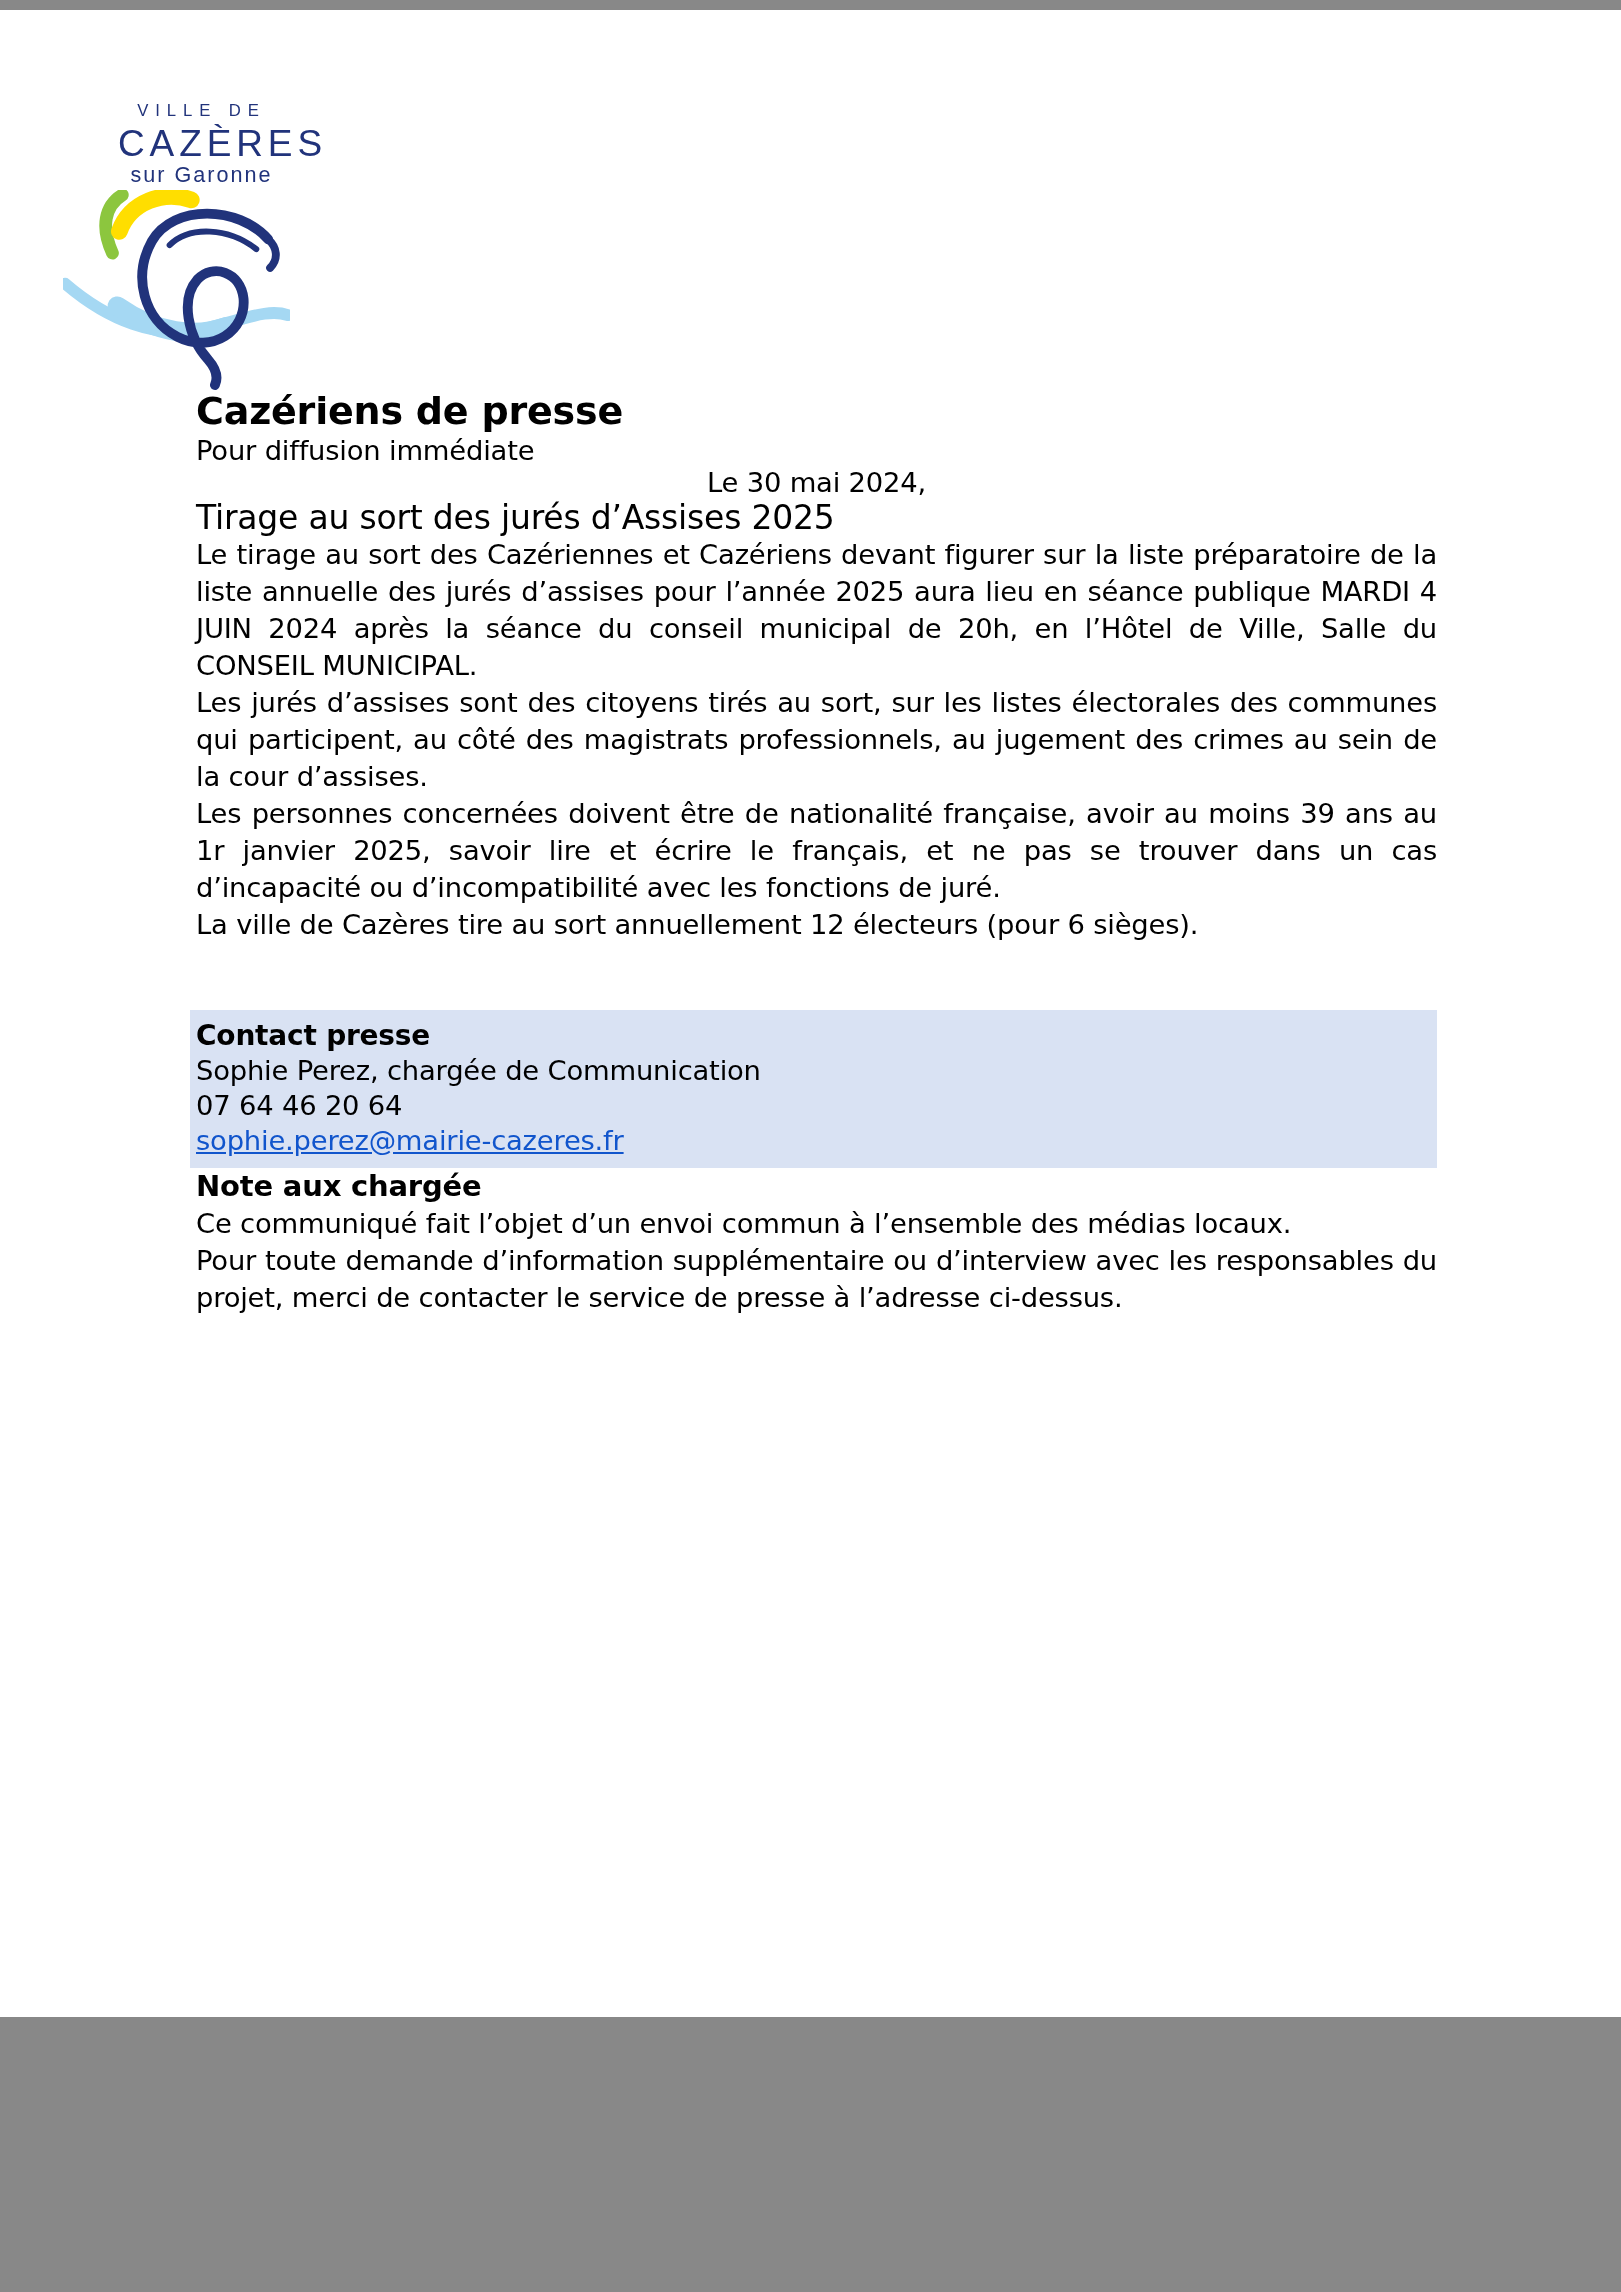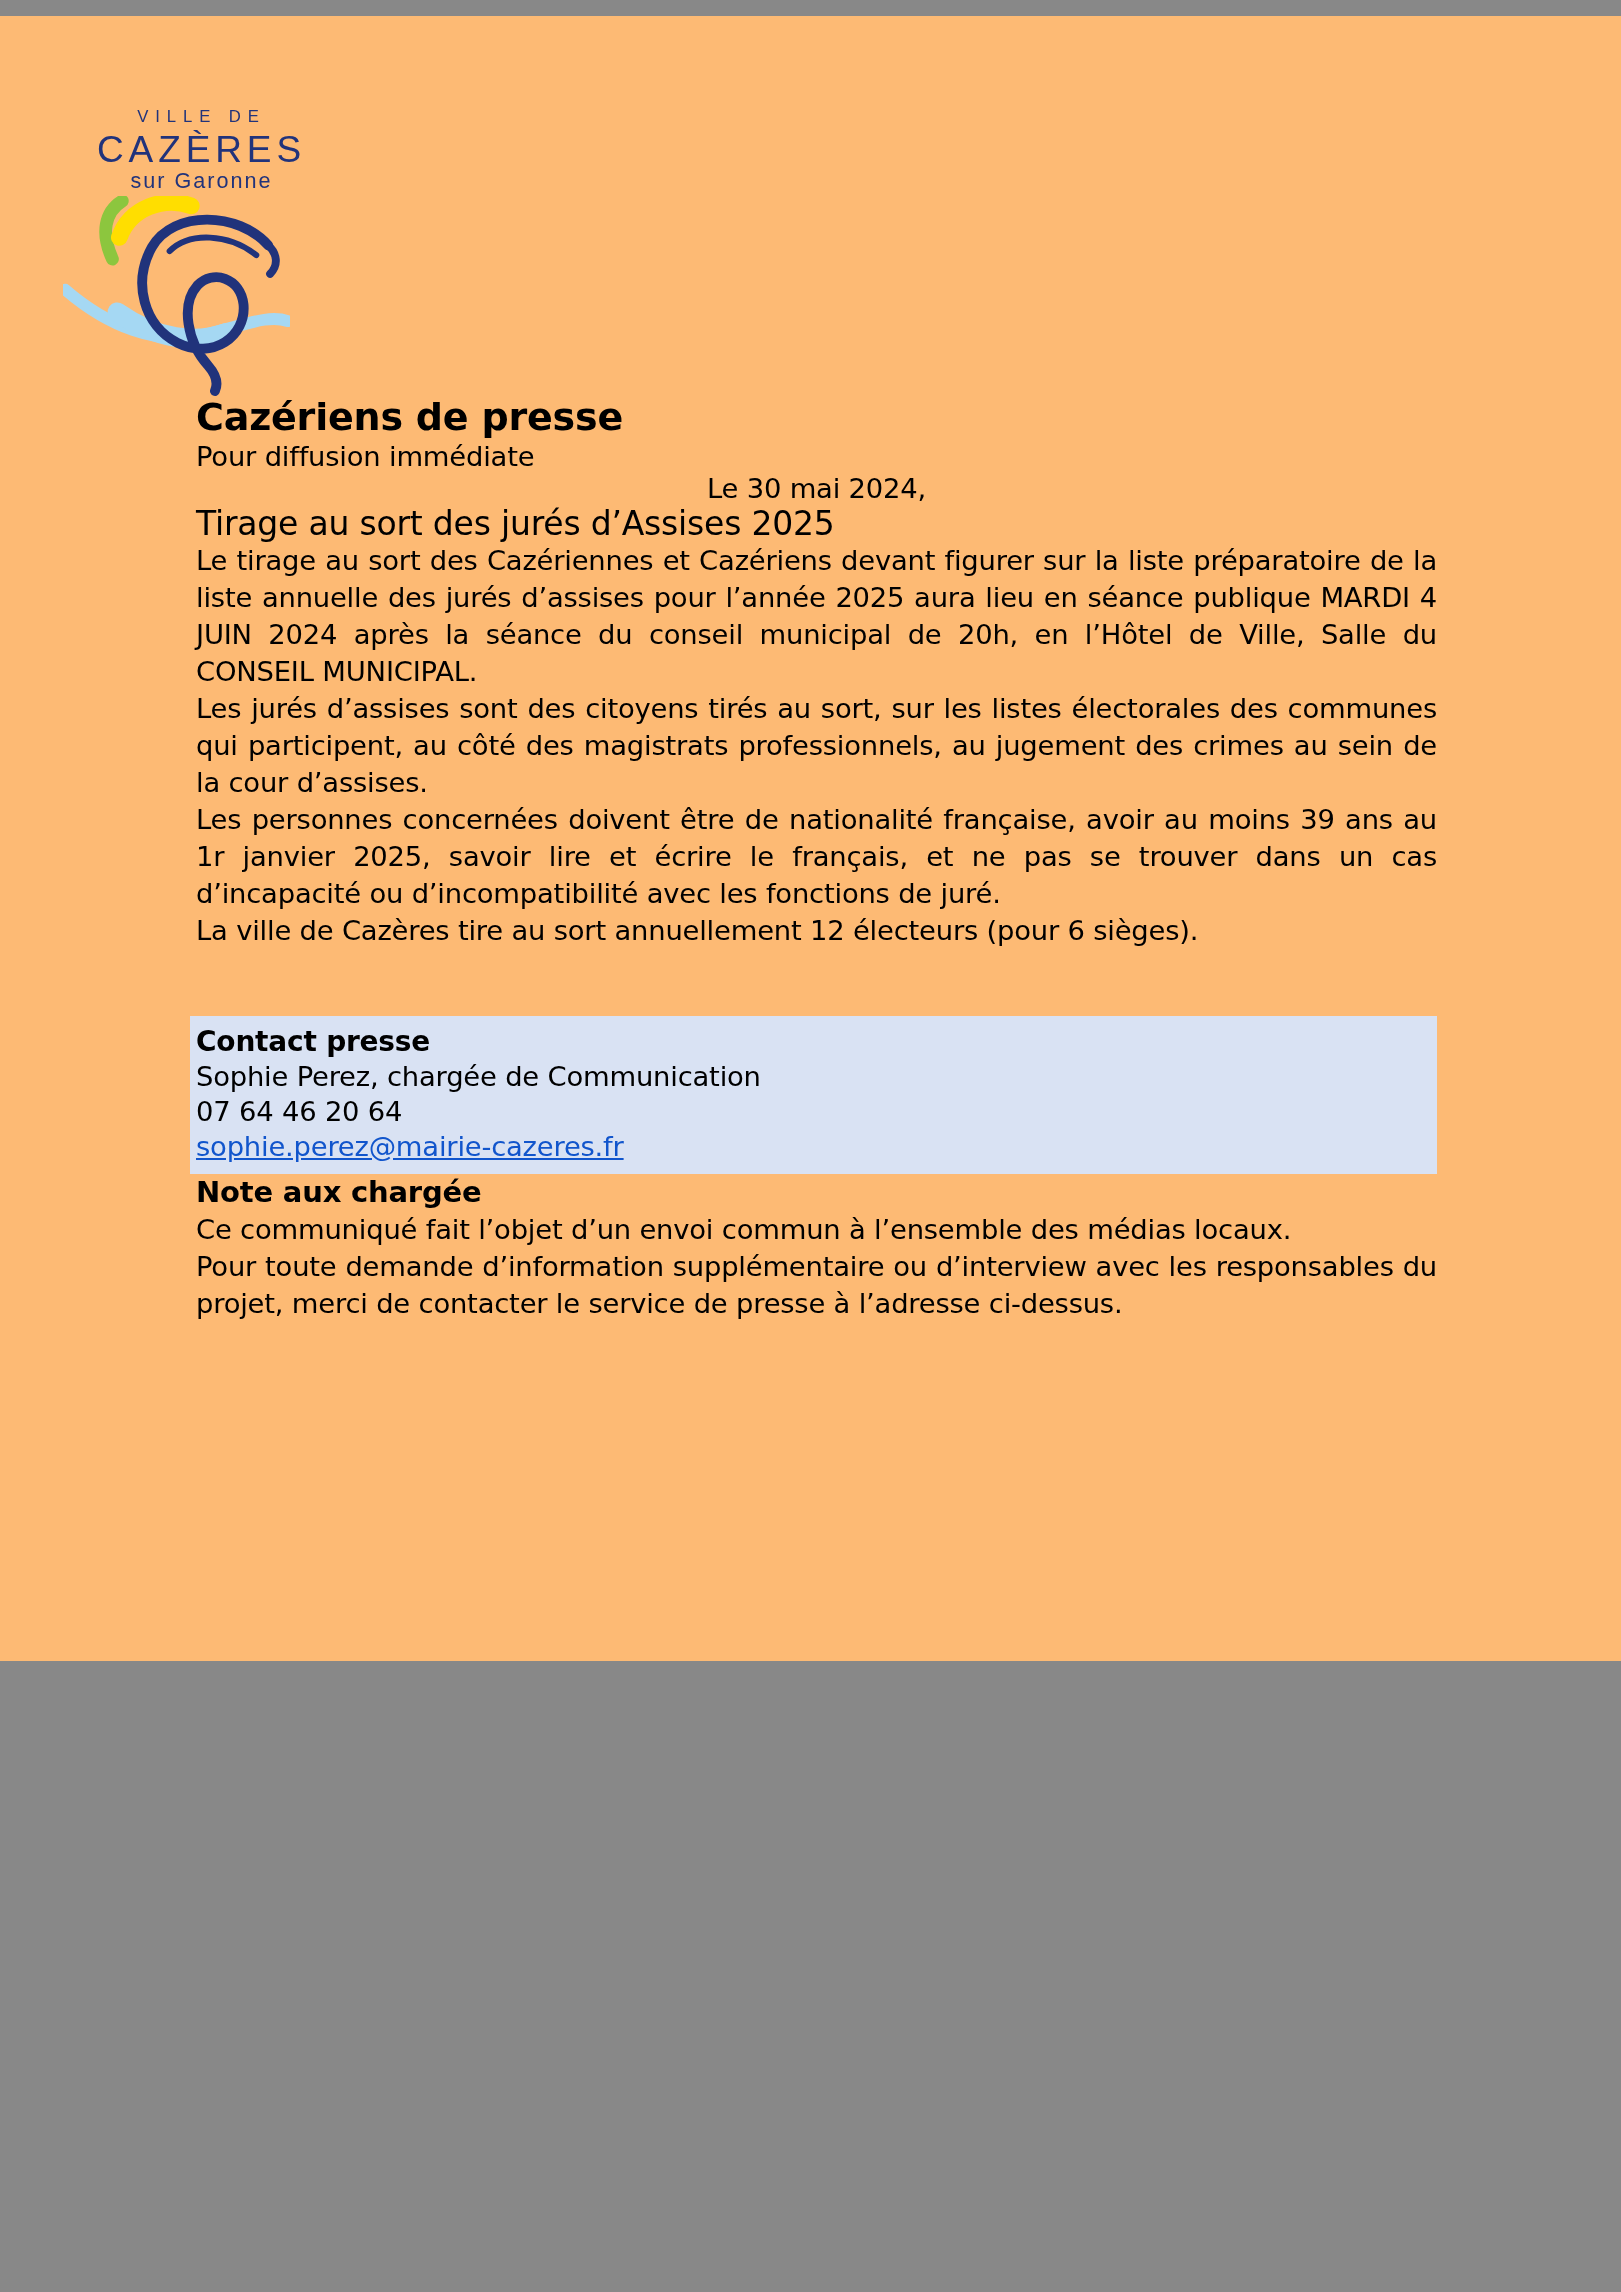--- a/index.html
+++ b/index.html
@@ -7,37 +7,37 @@
     --logo-green:#8CC63E;
     --logo-yellow:#FFDE00;
     --logo-light-blue:#A5D8F3;
     --contact-box-bg:#D9E2F3;
     --link-blue:#1155CC;
     --text:#000000;
   }
   html,body{margin:0;padding:0;background:#888;}
   .page{
     position:relative;
-    width:1621px;height:1645px;
-    margin:16px auto;
-    background:#fdba74;
+    width:1621px;height:2007px;
+    margin:10px auto;
+    background:#ffffff;
     overflow:hidden;
     font-family:"DejaVu Sans",sans-serif;
     color:var(--text);
   }
 
   
   .logo{position:absolute;left:0;top:0;width:412px;height:412px;}
   .wordmark{
     position:absolute;left:76px;top:90px;width:251px;
     text-align:center;color:var(--logo-navy);
     font-family:"Liberation Sans",sans-serif;
   }
   .wm1{font-size:16.7px;letter-spacing:6.9px;line-height:21.6px;}
-  .wm2{font-size:37px;letter-spacing:4.9px;line-height:41px;margin-top:1px;}
+  .wm2{font-size:37px;letter-spacing:4.9px;line-height:41px;margin-top:1px;text-align:right;}
   .wm3{font-size:21.6px;letter-spacing:2px;line-height:25.5px;margin-top:-2px;}
   .emblem{position:absolute;left:63px;top:180px;width:227px;height:202px;}
 
   
   .content{
     position:absolute;left:196px;top:378px;width:1241px;
     font-size:27.4px;line-height:37px;letter-spacing:-0.2px;
   }
   .content p{margin:0;}
   .doc-title{font-size:38px;font-weight:bold;line-height:47px;}

